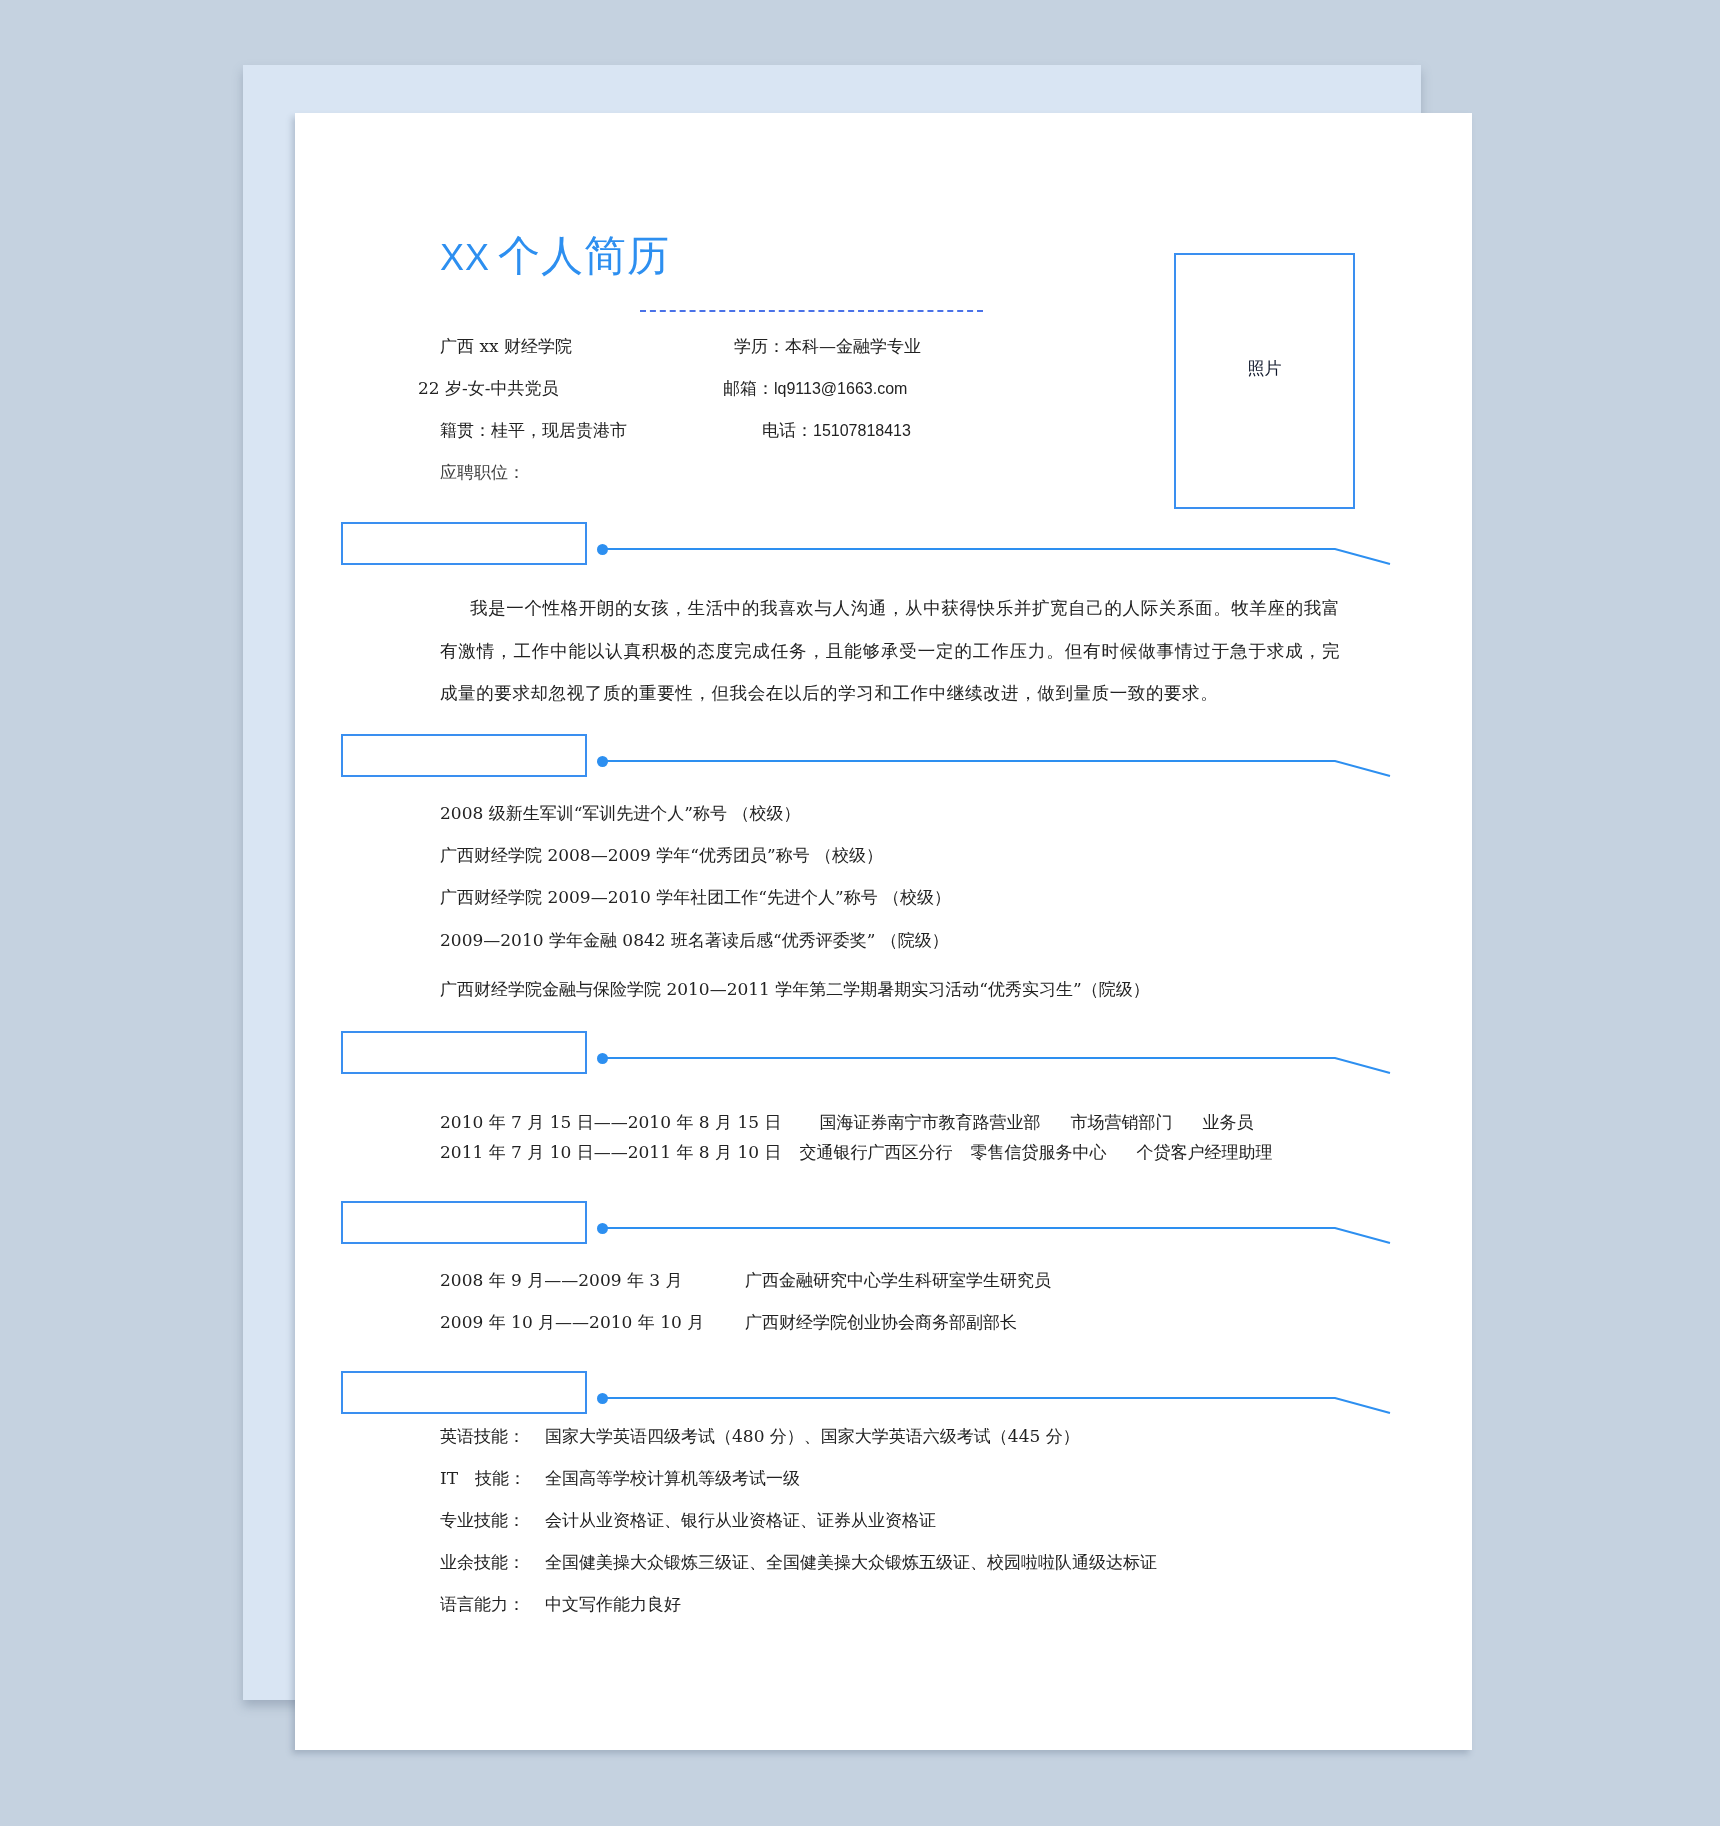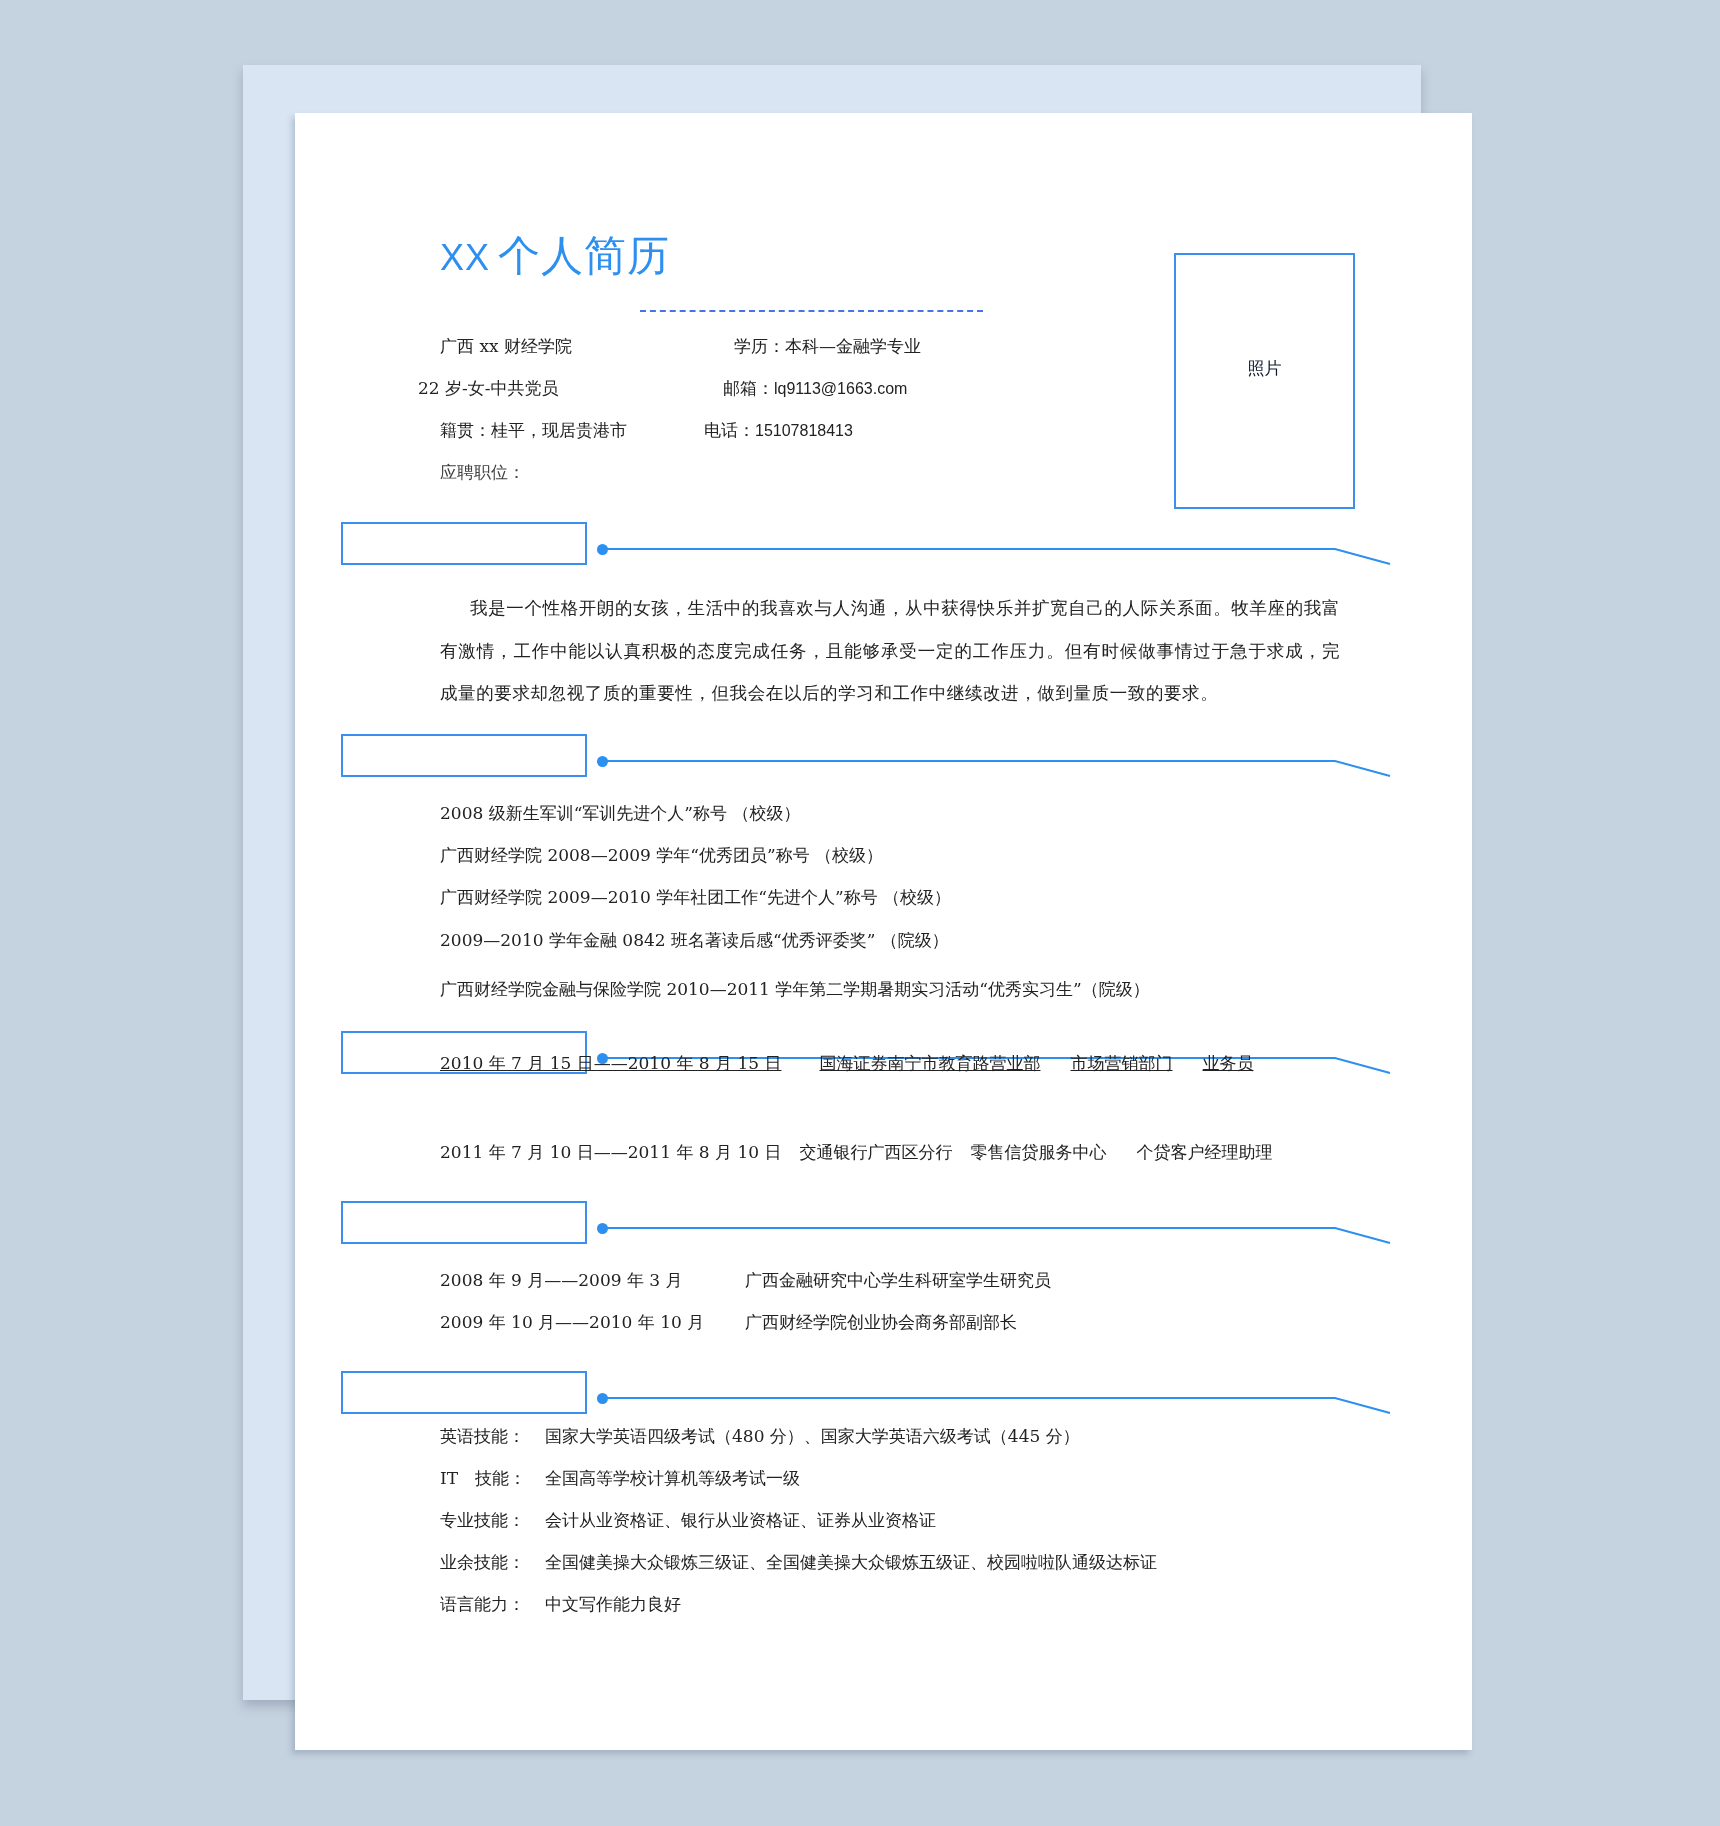--- a/index.html
+++ b/index.html
@@ -109,21 +109,21 @@
 <div class="info" style="left:734px; top:335px;">
   <span>学历：</span><span>本科—金融学专业</span>
 </div>
 
 <div class="info" style="left:418px; top:377px;">22 岁-女-中共党员</div>
 <div class="info" style="left:723px; top:377px;">
   <span>邮箱：</span><span class="sans" style="font-size:16px;">lq9113@1663.com</span>
 </div>
 
 <div class="info" style="left:440px; top:419px;">籍贯：桂平，现居贵港市</div>
-<div class="info" style="left:704px; top:419px;">
+<div class="info" style="left:762px; top:419px;">
   <span>电话：</span><span class="sans" style="font-size:16px;">15107818413</span>
 </div>
 
 <div class="info red" style="left:440px; top:461px;">应聘职位：</div>
 
 <div class="photo">
   <span>照片</span>
 </div>
 
 <div class="section-head" style="top:522px;">
@@ -148,21 +148,21 @@
 <div class="line-item" style="top:929px;">2009—2010 学年金融 0842 班名著读后感“优秀评委奖” （院级）</div>
 <div class="line-item" style="top:971px;margin-top:7px;">广西财经学院金融与保险学院 2010—2011 学年第二学期暑期实习活动“优秀实习生”（院级）</div>
 
 <div class="section-head" style="top:1031px;">
   <div class="section-box"></div>
   <div class="section-dot"></div>
   <svg class="section-line" viewBox="0 0 790 20">
     <polyline points="0,1 732,1 787,16" fill="none" stroke="#2d8ff0" stroke-width="2"></polyline>
   </svg>
 </div>
-<div class="line-item" style="top:1052px;text-decoration:underline;">
+<div class="line-item" style="top:1111px;">
   <span>2010 年 7 月 15 日——2010 年 8 月 15 日</span><span class="gap" style="width:38px"></span><span>国海证券南宁市教育路营业部</span><span class="gap" style="width:30px"></span><span>市场营销部门</span><span class="gap" style="width:30px"></span><span>业务员</span>
 </div>
 <div class="line-item" style="top:1141px;">
   <span>2011 年 7 月 10 日——2011 年 8 月 10 日</span><span class="gap" style="width:18px"></span><span>交通银行广西区分行</span><span class="gap" style="width:18px"></span><span>零售信贷服务中心</span><span class="gap" style="width:30px"></span><span>个贷客户经理助理</span>
 </div>
 
 <div class="section-head" style="top:1201px;">
   <div class="section-box"></div>
   <div class="section-dot"></div>
   <svg class="section-line" viewBox="0 0 790 20">

